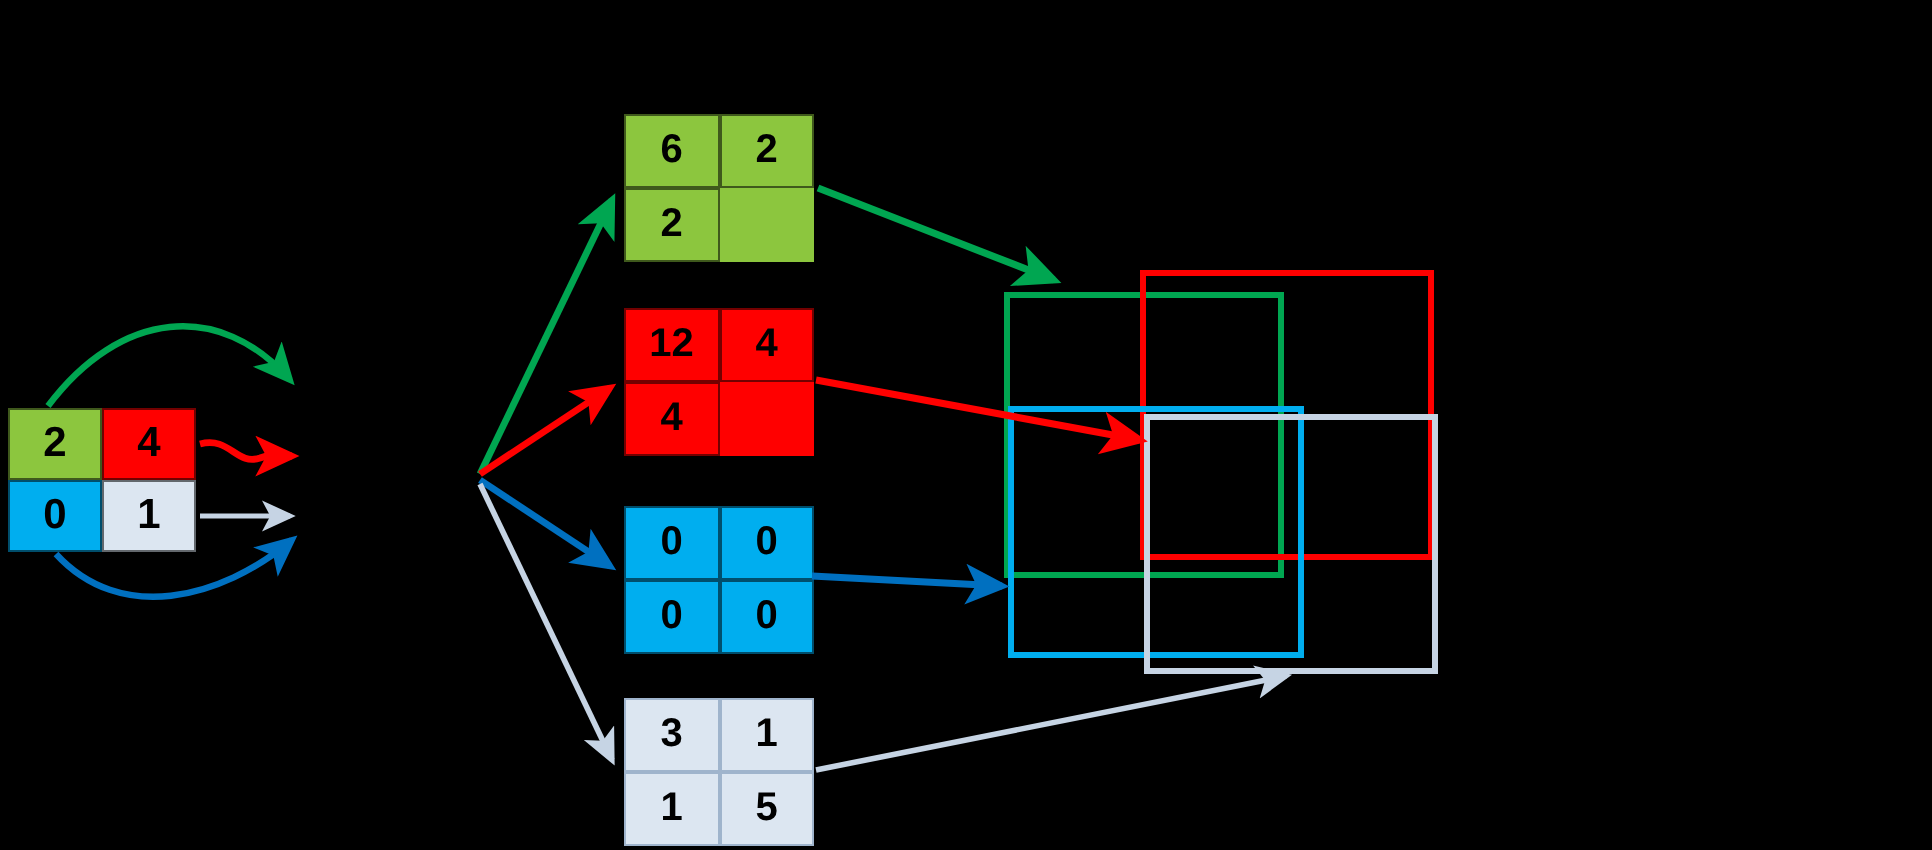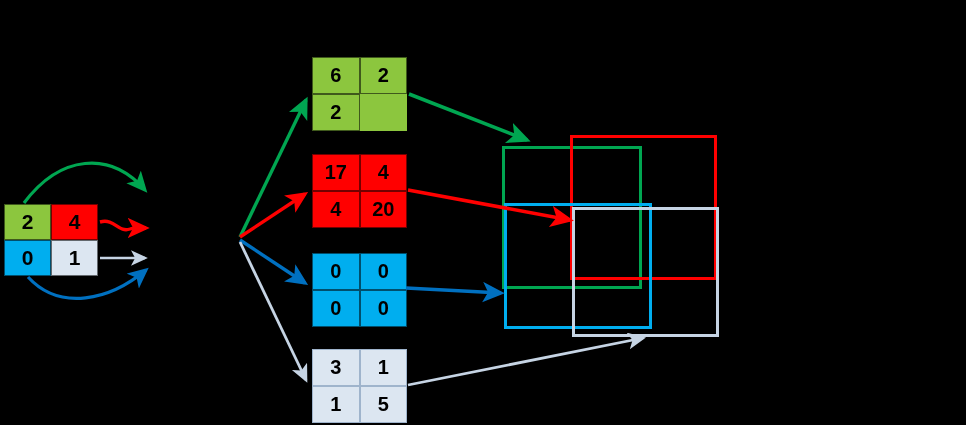--- a/index.html
+++ b/index.html
@@ -50,24 +50,23 @@
     <div class="cell c3">1</div>
   </div>
 
   <div class="matrix kmat" id="kernel-green">
     <div class="cell">6</div>
     <div class="cell">2</div>
     <div class="cell">2</div>
   </div>
 
   <div class="matrix kmat" id="kernel-red">
-    <div class="cell">17</div>
+    <div class="cell">12</div>
     <div class="cell">4</div>
     <div class="cell">4</div>
-    <div class="cell">20</div>
   </div>
 
   <div class="matrix kmat" id="kernel-blue">
     <div class="cell">0</div>
     <div class="cell">0</div>
     <div class="cell">0</div>
     <div class="cell">0</div>
   </div>
 
   <div class="matrix kmat" id="kernel-white">

